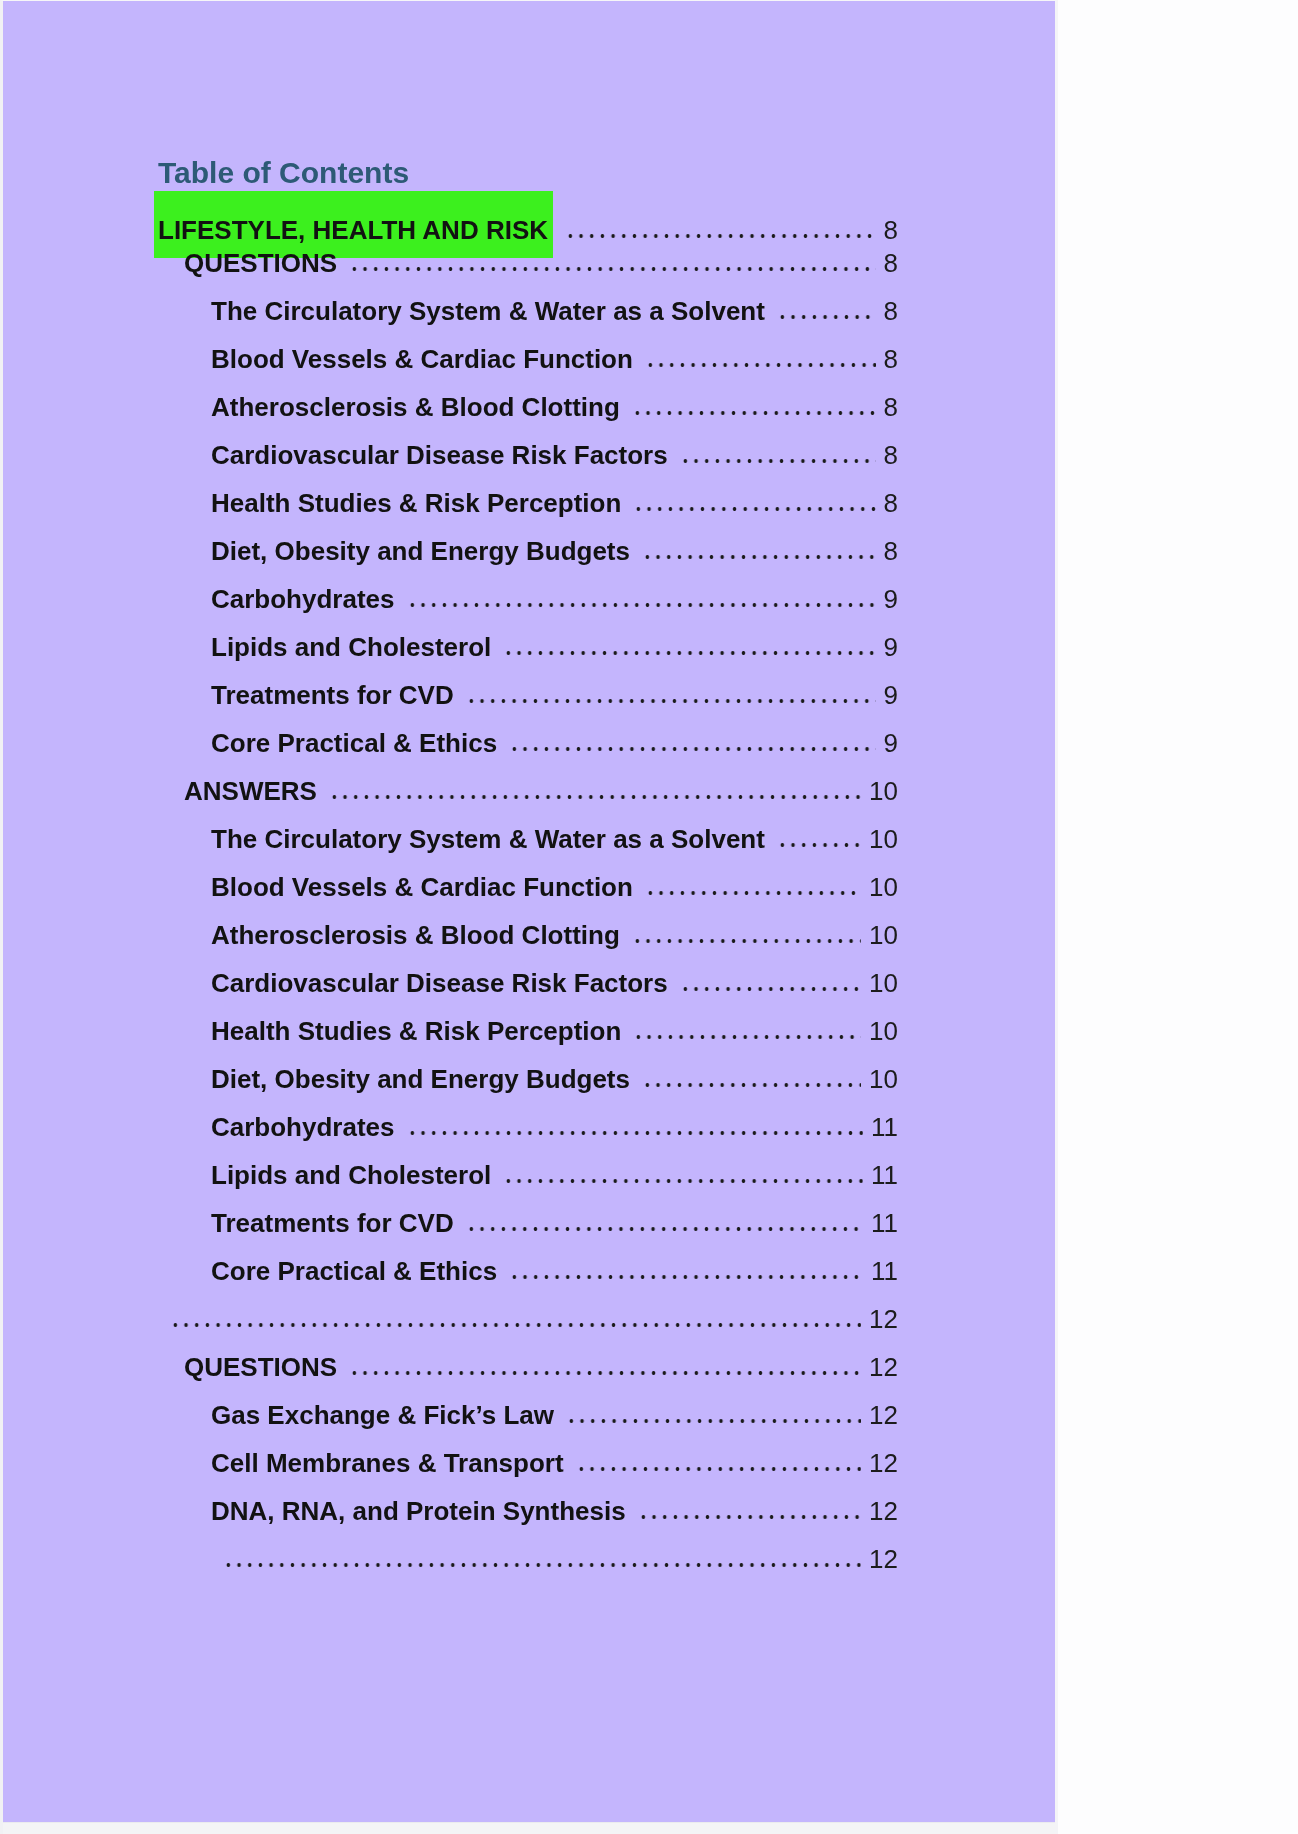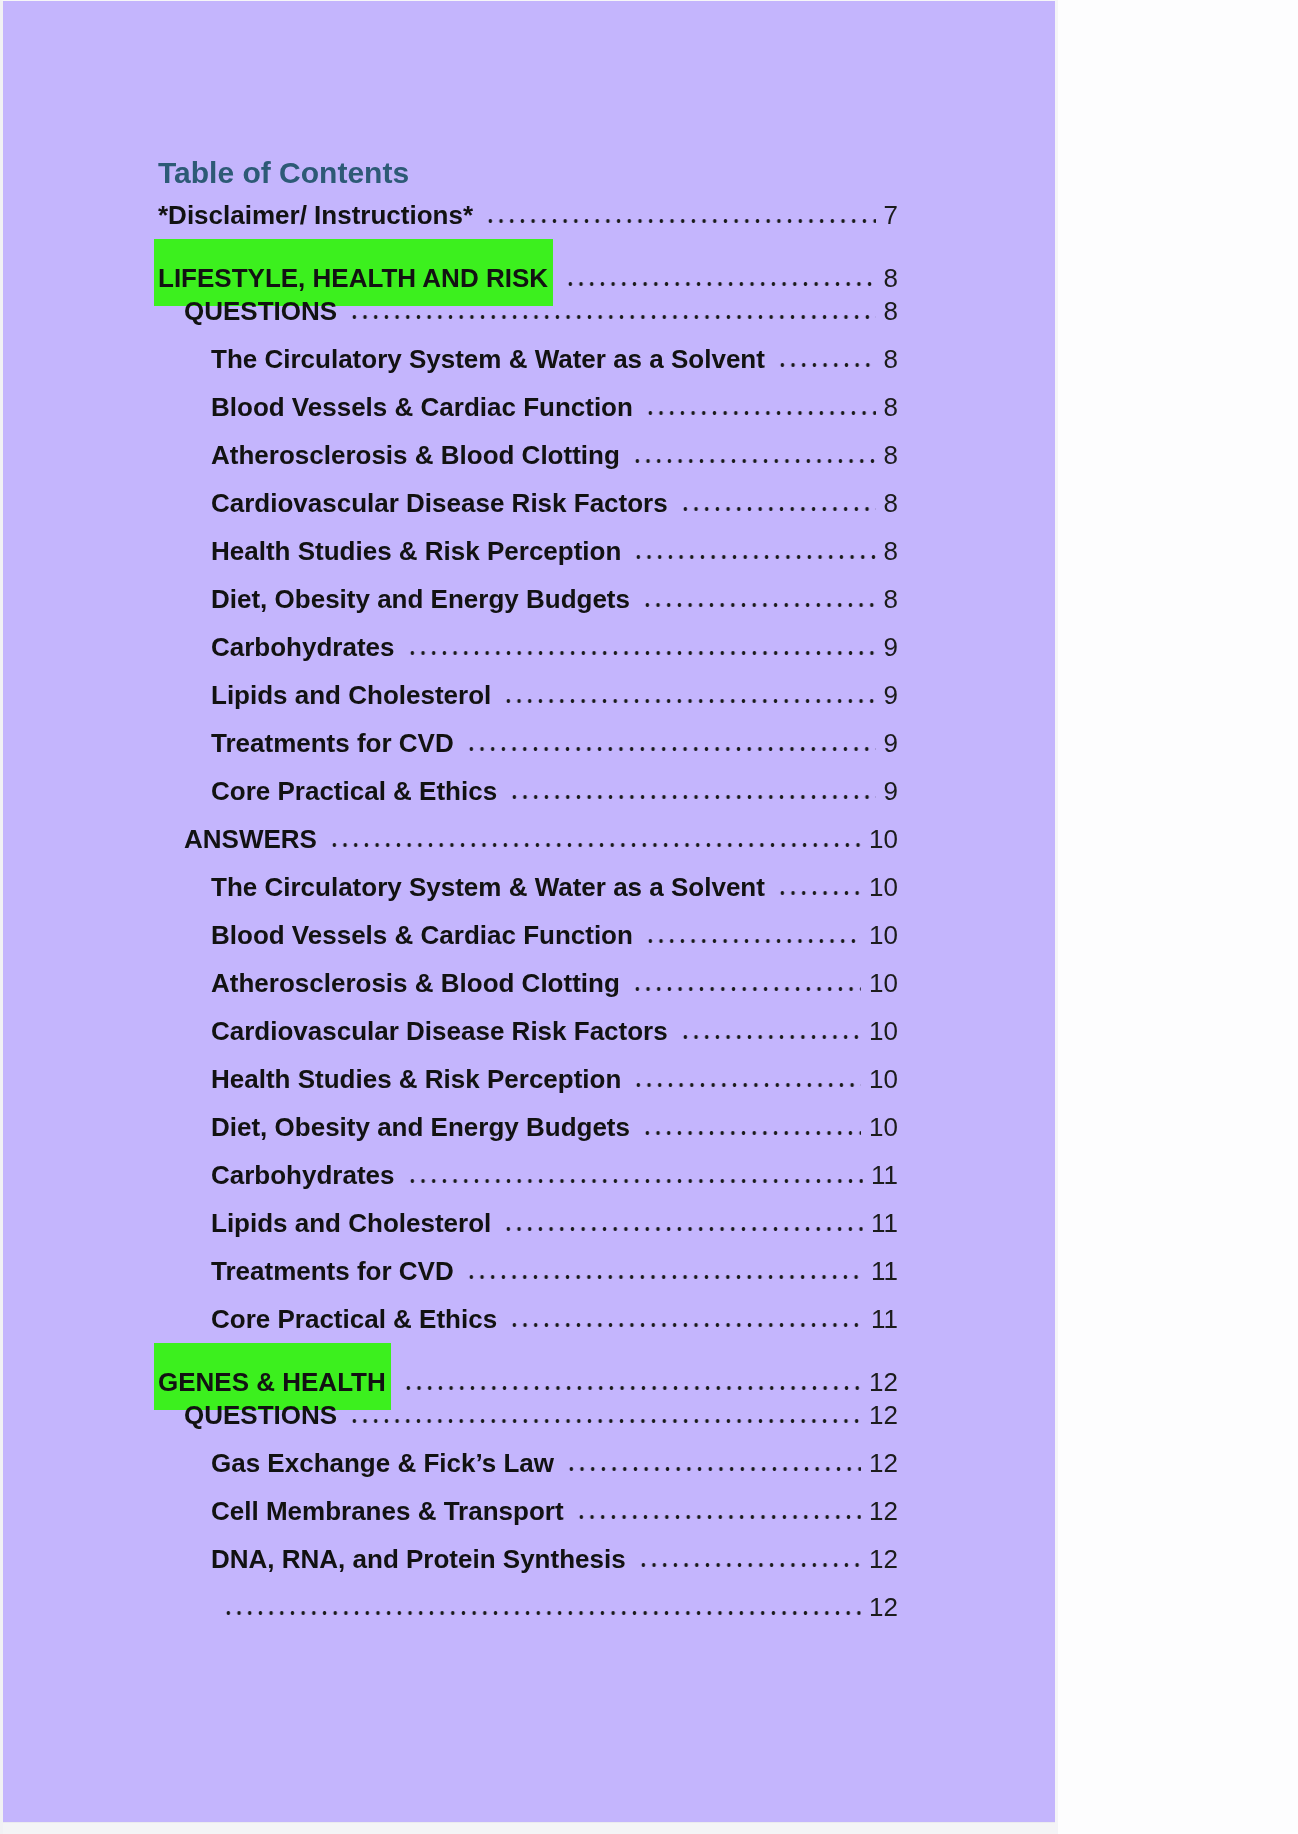--- a/index.html
+++ b/index.html
@@ -75,25 +75,20 @@
     text-align: right;
   }
 </style>
 </head>
 <body>
 
 <div class="page">
   <div class="toc">
     <div class="toc-title" style="color: rgb(45, 90, 118);">Table of Contents</div>
     <div class="toc-list">
-  <div class="row lvl0">
-    <span class="label">*Disclaimer/ Instructions*</span>
-    <span class="leader"></span>
-    <span class="pagenum">7</span>
-  </div>
 
   <div class="row lvl0 hl">
     <span class="label" style="background: rgb(60, 240, 30);">LIFESTYLE, HEALTH AND RISK</span>
     <span class="leader"></span>
     <span class="pagenum">8</span>
   </div>
 
   <div class="row lvl1">
     <span class="label">QUESTIONS</span>
     <span class="leader"></span>
@@ -220,21 +215,20 @@
     <span class="pagenum">11</span>
   </div>
 
   <div class="row lvl2">
     <span class="label">Core Practical &amp; Ethics</span>
     <span class="leader"></span>
     <span class="pagenum">11</span>
   </div>
 
   <div class="row lvl0 hl">
-    <span class="label" style="background: rgb(60, 240, 30);">GENES &amp; HEALTH</span>
     <span class="leader"></span>
     <span class="pagenum">12</span>
   </div>
 
   <div class="row lvl1">
     <span class="label">QUESTIONS</span>
     <span class="leader"></span>
     <span class="pagenum">12</span>
   </div>
 

